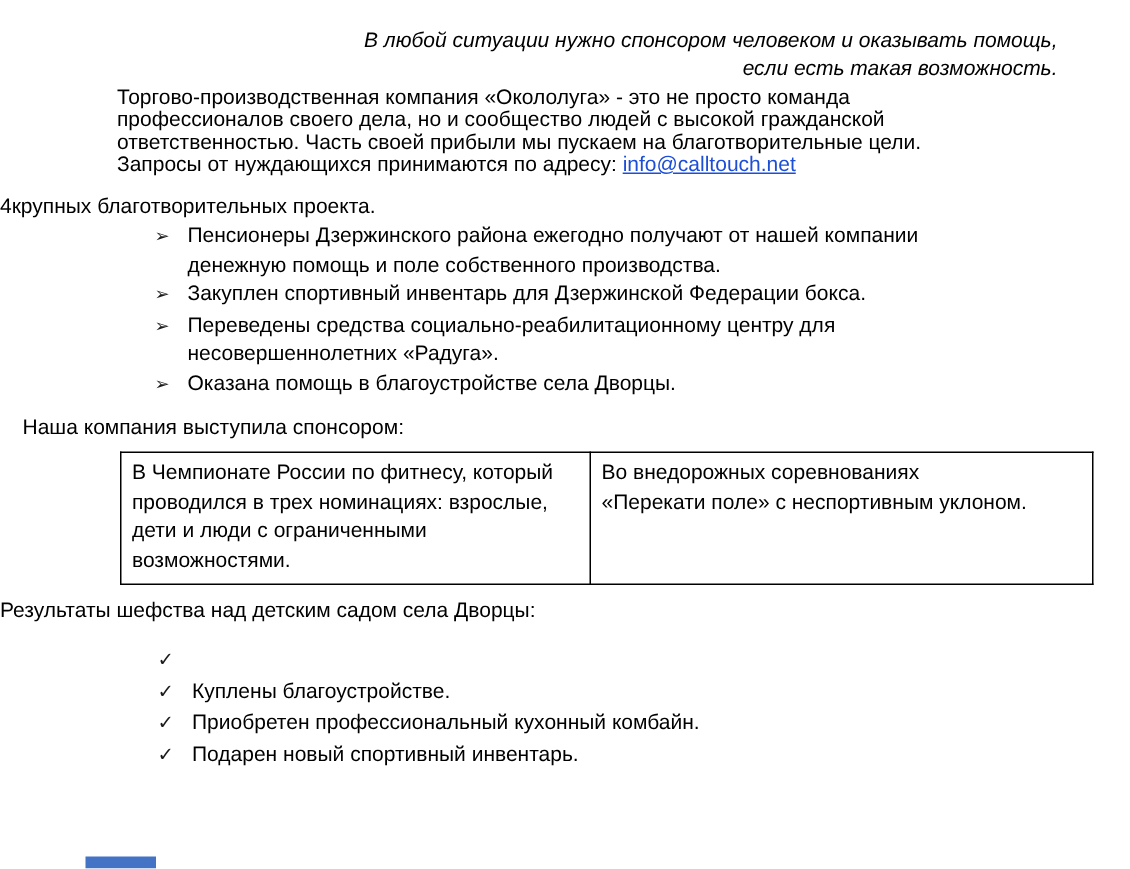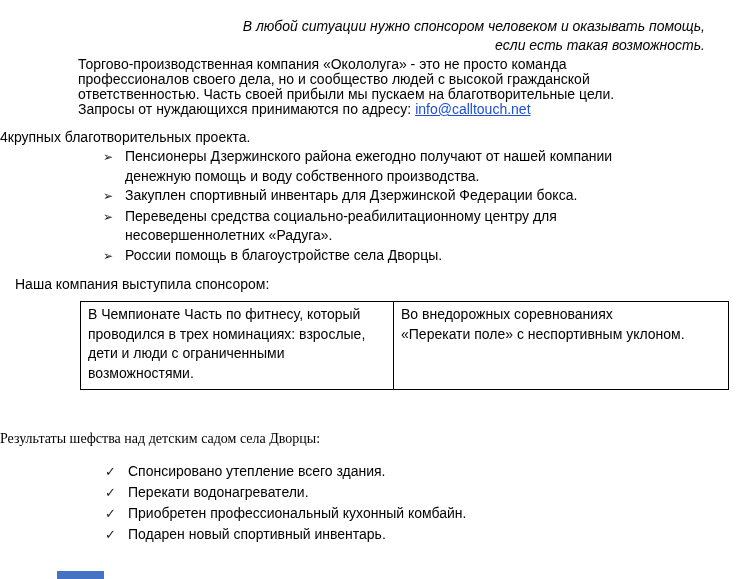--- a/index.html
+++ b/index.html
@@ -43,21 +43,21 @@
   .email-link {
     color: #1d4ed8;
     text-decoration: underline;
     cursor: pointer;
   }
   .center-heading {
     line-height: 19px;
   }
   .h-projects { margin-top: 11px; }
   .h-sponsor  { margin-top: 9px; padding-left: 15px; }
-  .h-results  { margin-top: 39px; font-family: Liberation Serif, serif; }
+  .h-results  { margin-top: 7px; }
   .icon-list {
     list-style: none;
     margin-top: 0px;
   }
   .icon-list li {
     display: flex;
     align-items: flex-start;
     line-height: 19.5px;
   }
   .projects-list { margin-top: 0px; margin-left: 103px; }
@@ -115,62 +115,61 @@
 профессионалов своего дела, но и сообщество людей с высокой гражданской
 ответственностью. Часть своей прибыли мы пускаем на благотворительные цели.
 Запросы от нуждающихся принимаются по адресу: </span><a class="email-link">info@calltouch.net</a></div>
 
   <div class="center-heading h-projects">4крупных благотворительных проекта.</div>
 
   <ul class="icon-list projects-list">
     <li>
       <span class="bullet">➢</span>
       <span class="li-text">Пенсионеры Дзержинского района ежегодно получают от нашей компании
-денежную помощь и воду собственного производства.</span>
+денежную помощь и поле собственного производства.</span>
     </li>
     <li>
       <span class="bullet">➢</span>
       <span class="li-text">Закуплен спортивный инвентарь для Дзержинской Федерации бокса.</span>
     </li>
     <li>
       <span class="bullet">➢</span>
       <span class="li-text">Переведены средства социально-реабилитационному центру для
 несовершеннолетних «Радуга».</span>
     </li>
     <li>
       <span class="bullet">➢</span>
-      <span class="li-text">России помощь в благоустройстве села Дворцы.</span>
+      <span class="li-text">Оказана помощь в благоустройстве села Дворцы.</span>
     </li>
   </ul>
 
   <div class="center-heading h-sponsor">Наша компания выступила спонсором:</div>
 
   <table class="sponsor-table">
     <tbody>
         <tr>
-      <td class="cell-left">В Чемпионате Часть по фитнесу, который
+      <td class="cell-left">В Чемпионате России по фитнесу, который
 проводился в трех номинациях: взрослые,
 дети и люди с ограниченными
 возможностями.</td>
       <td class="cell-right">Во внедорожных соревнованиях
 «Перекати поле» с неспортивным уклоном.</td>
     </tr>
   </tbody>
     </table>
 
   <div class="center-heading h-results">Результаты шефства над детским садом села Дворцы:</div>
 
   <ul class="icon-list results-list">
     <li>
       <span class="check">✓</span>
-      <span class="li-text">Спонсировано утепление всего здания.</span>
     </li>
     <li>
       <span class="check">✓</span>
-      <span class="li-text">Перекати водонагреватели.</span>
+      <span class="li-text">Куплены благоустройстве.</span>
     </li>
     <li>
       <span class="check">✓</span>
       <span class="li-text">Приобретен профессиональный кухонный комбайн.</span>
     </li>
     <li>
       <span class="check">✓</span>
       <span class="li-text">Подарен новый спортивный инвентарь.</span>
     </li>
   </ul>

